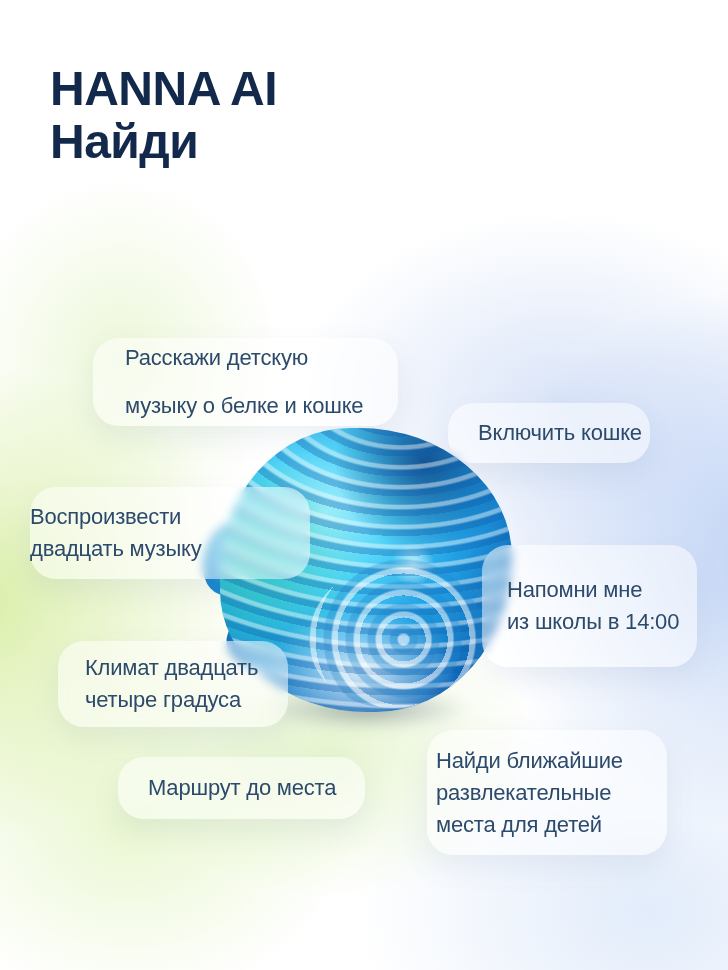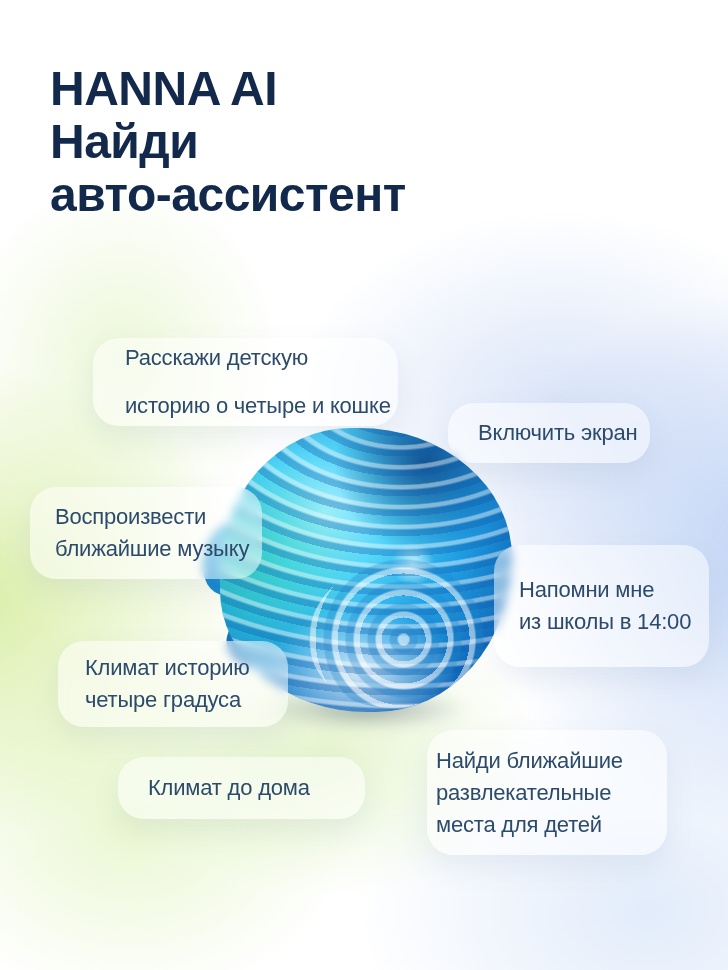--- a/index.html
+++ b/index.html
@@ -78,68 +78,67 @@
     display: flex; flex-direction: column; justify-content: center;
     background: rgba(255,255,255,0.50);
     border-radius: 26px;
     color: #2c4a6b; font-size: 22px; line-height: 32px; letter-spacing: -0.2px;
     box-shadow: 0 12px 28px rgba(90,115,150,0.10);
     backdrop-filter: blur(5px);
     box-sizing: border-box; white-space: nowrap;
   }
   .chip-kids-story   { left:  93px; top: 338px; width: 305px; height:  88px; padding-left: 32px; gap: 16px; }
   .chip-screen-on    { left: 448px; top: 403px; width: 202px; height:  60px; padding-left: 30px; }
-  .chip-play-music   { left:  30px; top: 487px; width: 232px; height:  92px; padding-left: 25px; }
-  .chip-reminder     { left: 482px; top: 545px; width: 215px; height: 122px; padding-left: 25px; margin-left: 12px; }
+  .chip-play-music   { left:  30px; top: 487px; width: 280px; height:  92px; }
+  .chip-reminder     { left: 482px; top: 545px; width: 215px; height: 122px; padding-left: 25px; }
   .chip-climate      { left:  58px; top: 641px; width: 230px; height:  86px; padding-left: 27px; }
   .chip-route-home   { left: 118px; top: 757px; width: 247px; height:  62px; padding-left: 30px; }
   .chip-find-places  { left: 427px; top: 730px; width: 240px; height: 125px; padding-left: 9px; }
 </style>
 </head>
 <body>
 
 <div class="stage">
 
   <div class="title-block">
     <div>HANNA AI</div>
     <div>Найди</div>
-    <div>авто-ассистент</div>
   </div>
 
   <div class="orb-bump-left"></div>
   <div class="orb-bump-bottom"></div>
   <div class="orb-shadow"></div>
   <div class="orb"></div>
 
   <div class="chip chip-kids-story">
     <div class="chip-line">Расскажи детскую</div>
-    <div class="chip-line">историю о четыре и кошке</div>
+    <div class="chip-line">музыку о белке и кошке</div>
   </div>
 
   <div class="chip chip-screen-on">
-    <div class="chip-line">Включить экран</div>
+    <div class="chip-line">Включить кошке</div>
   </div>
 
   <div class="chip chip-play-music">
     <div class="chip-line">Воспроизвести</div>
-    <div class="chip-line">ближайшие музыку</div>
+    <div class="chip-line">двадцать музыку</div>
   </div>
 
   <div class="chip chip-reminder">
     <div class="chip-line">Напомни мне</div>
     <div class="chip-line">из школы в 14:00</div>
   </div>
 
   <div class="chip chip-climate">
-    <div class="chip-line">Климат историю</div>
+    <div class="chip-line">Климат двадцать</div>
     <div class="chip-line">четыре градуса</div>
   </div>
 
   <div class="chip chip-route-home">
-    <div class="chip-line">Климат до дома</div>
+    <div class="chip-line">Маршрут до места</div>
   </div>
 
   <div class="chip chip-find-places">
     <div class="chip-line">Найди ближайшие</div>
     <div class="chip-line">развлекательные</div>
     <div class="chip-line">места для детей</div>
   </div>
 
 </div>
 

